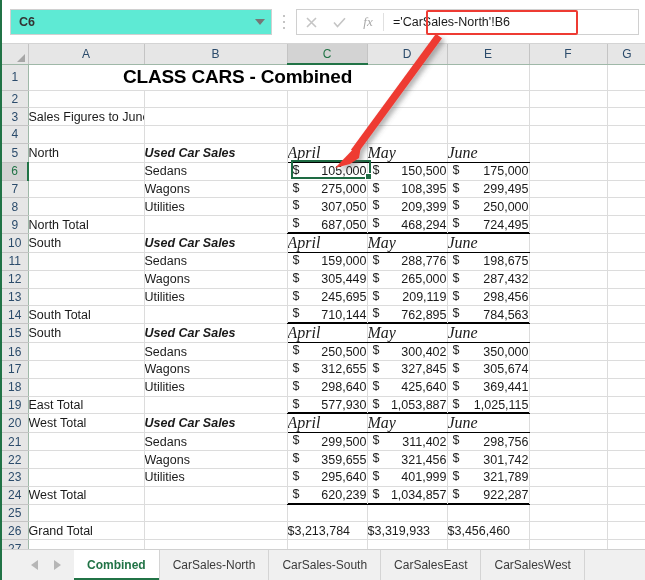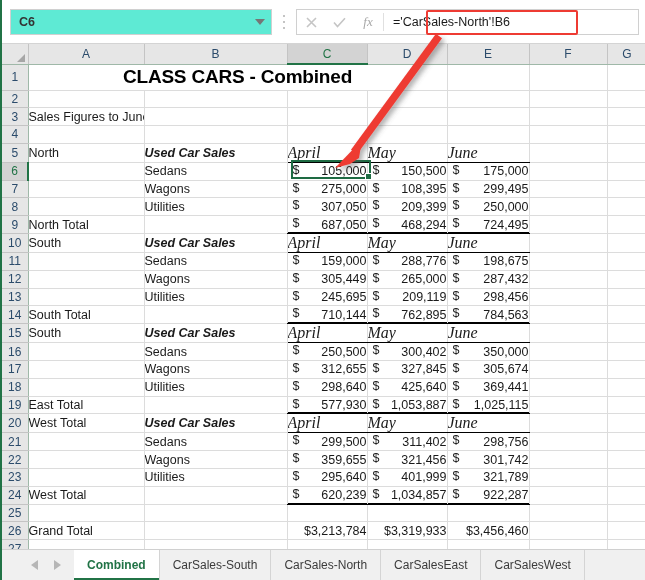--- a/index.html
+++ b/index.html
@@ -193,21 +193,21 @@
   .cur {
     position: relative;
     text-align: right;
     padding-right: 5px;
     font-size: 12.5px;
   }
   .cur .dollar {
     position: absolute; left: 5px; top: 0;
     font-size: 12.5px;
   }
-  .cur-plain { text-align: right; padding-right: 5px; }
+  .cur-plain { padding-right: 5px; }
 
   
   td.tot-top { border-top: 1.3px solid #000000; }
   td.tot-dbl {
     border-bottom: 1.3px double #000000;
     box-shadow: inset 0 -4px 0 -3px #000000;
   }
 
   
   .selcell {
@@ -650,24 +650,24 @@
         <svg width="8" height="10" viewBox="0 0 8 10">
             <path d="M1 0 L1 10 L8 5 Z" fill="#b6b6b6"></path>
           </svg>
       </span>
     </div>
     <div class="tabs">
       <div class="tab active">
           <span>Combined</span>
         </div>
       <div class="tab">
-          <span>CarSales-South</span>
+          <span>CarSales-North</span>
         </div>
       <div class="tab">
-          <span>CarSales-North</span>
+          <span>CarSales-South</span>
         </div>
       <div class="tab">
           <span>CarSalesEast</span>
         </div>
       <div class="tab">
           <span>CarSalesWest</span>
         </div>
     </div>
   </div>
 

